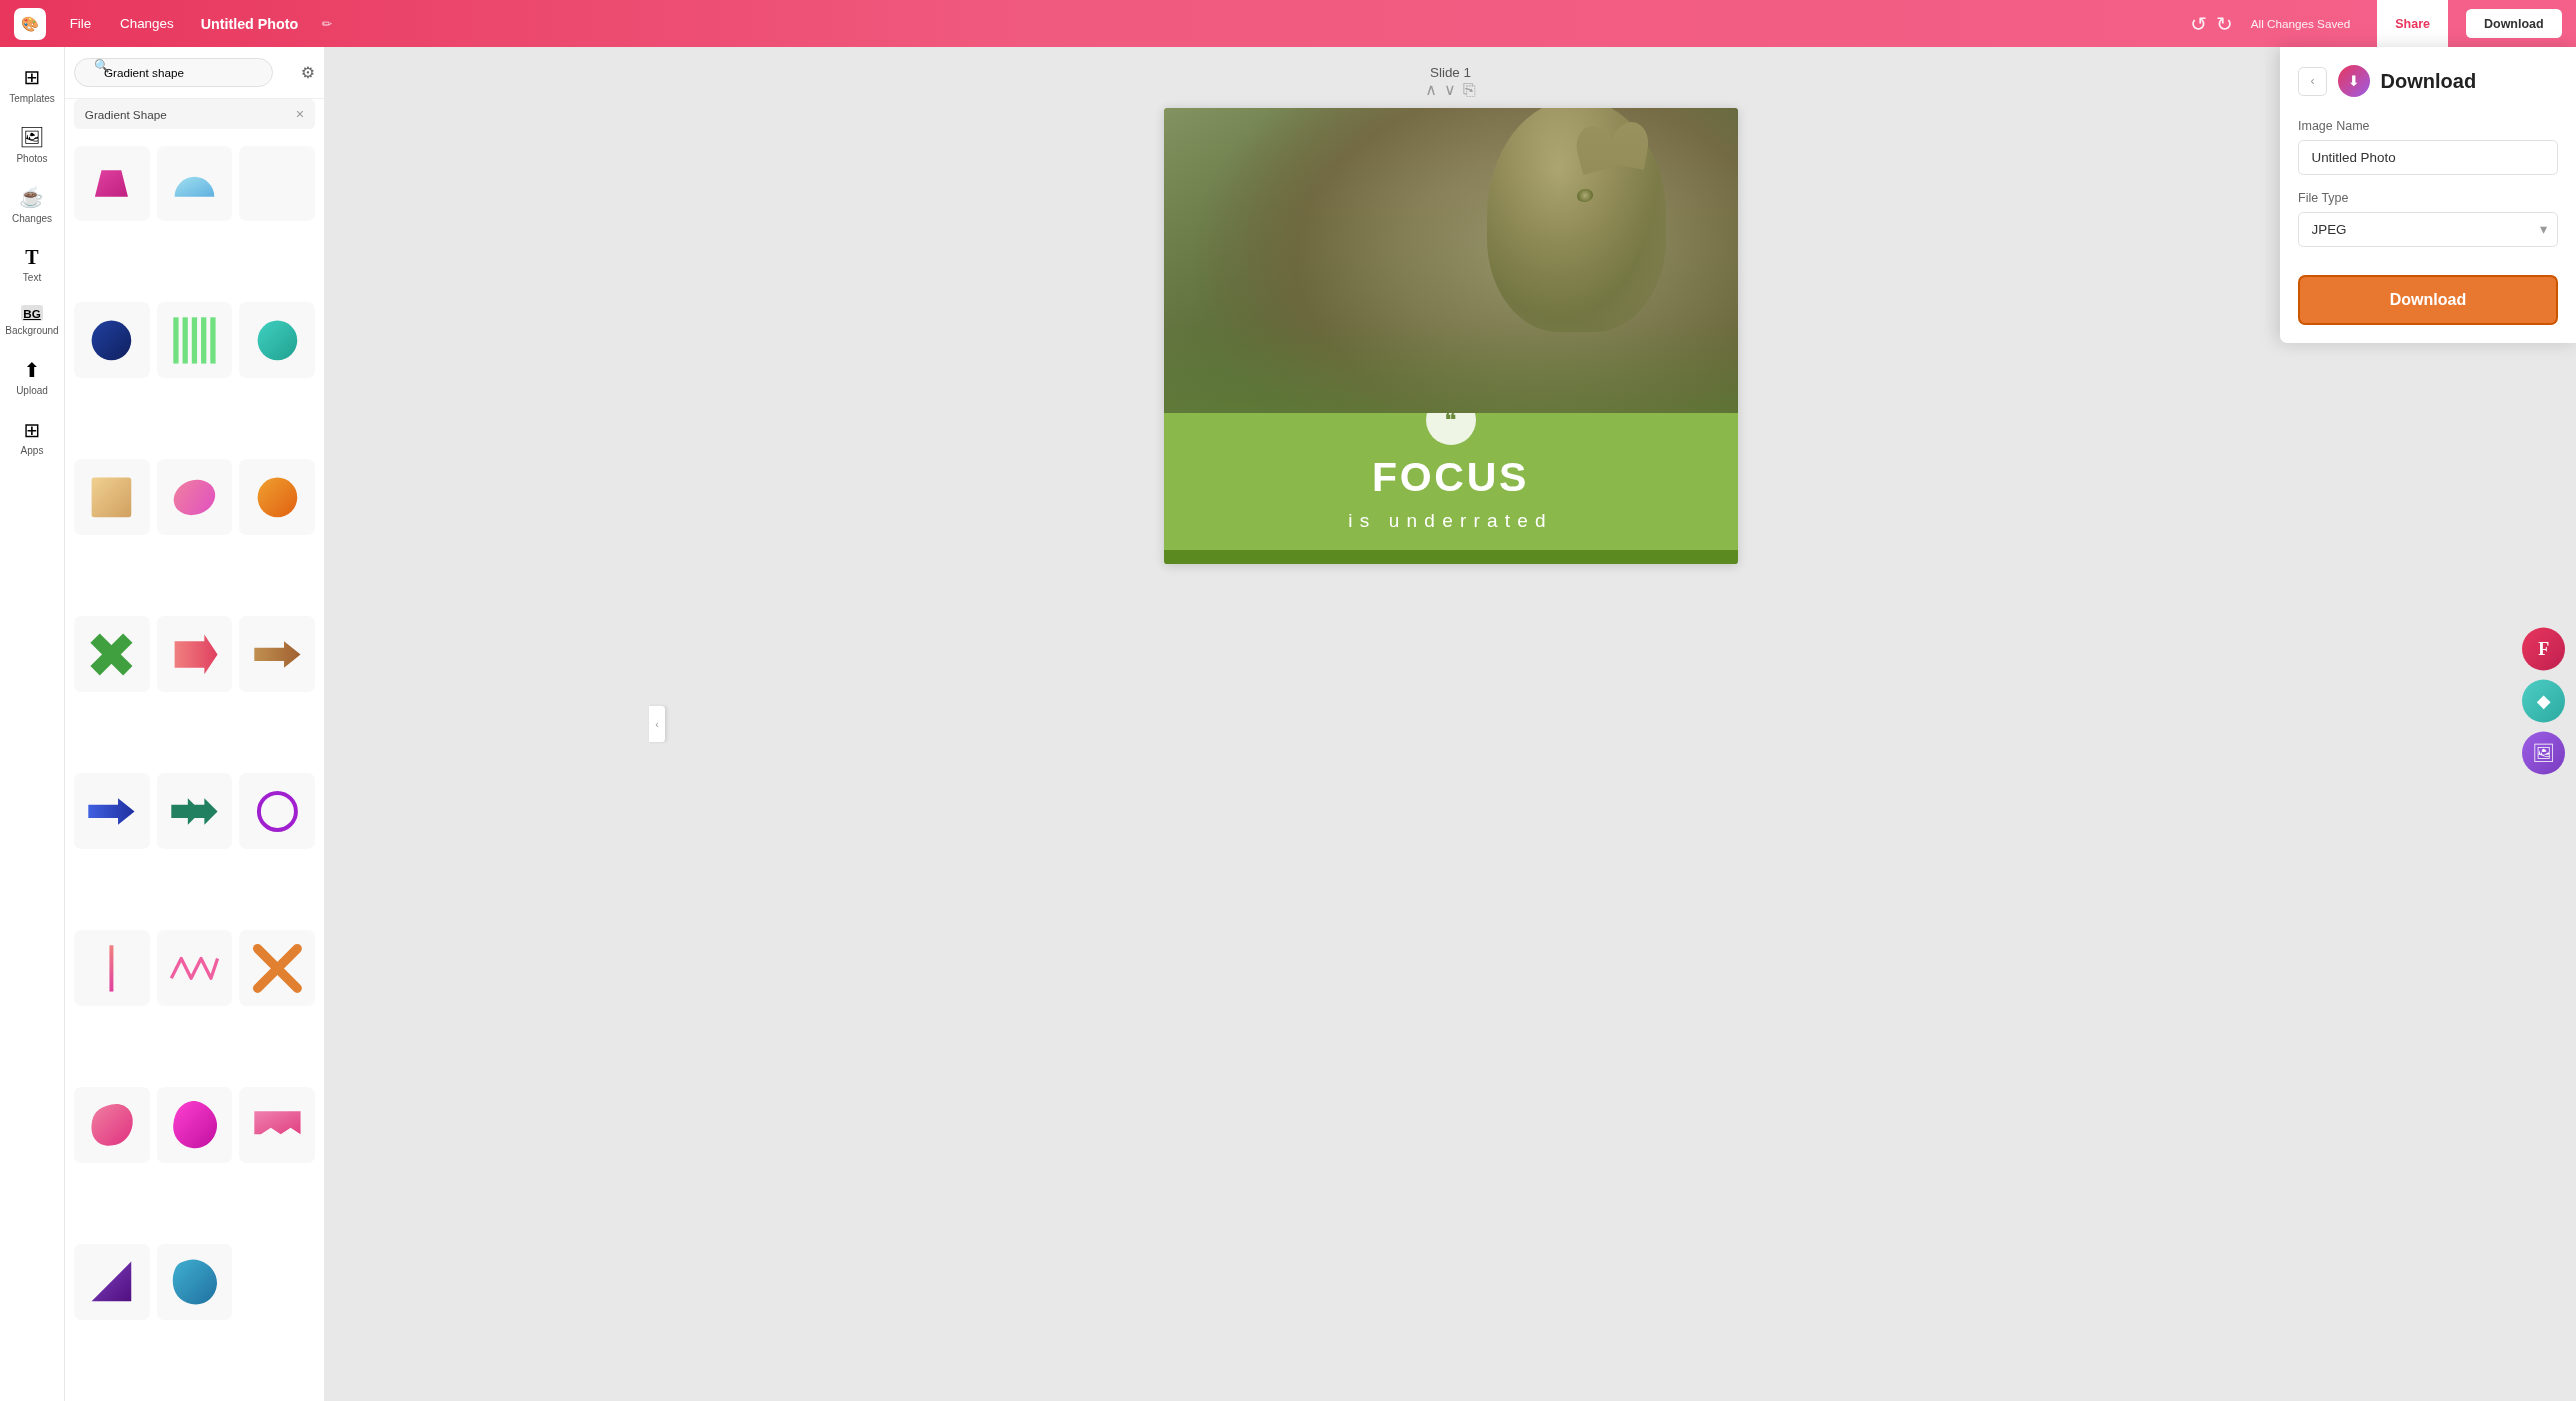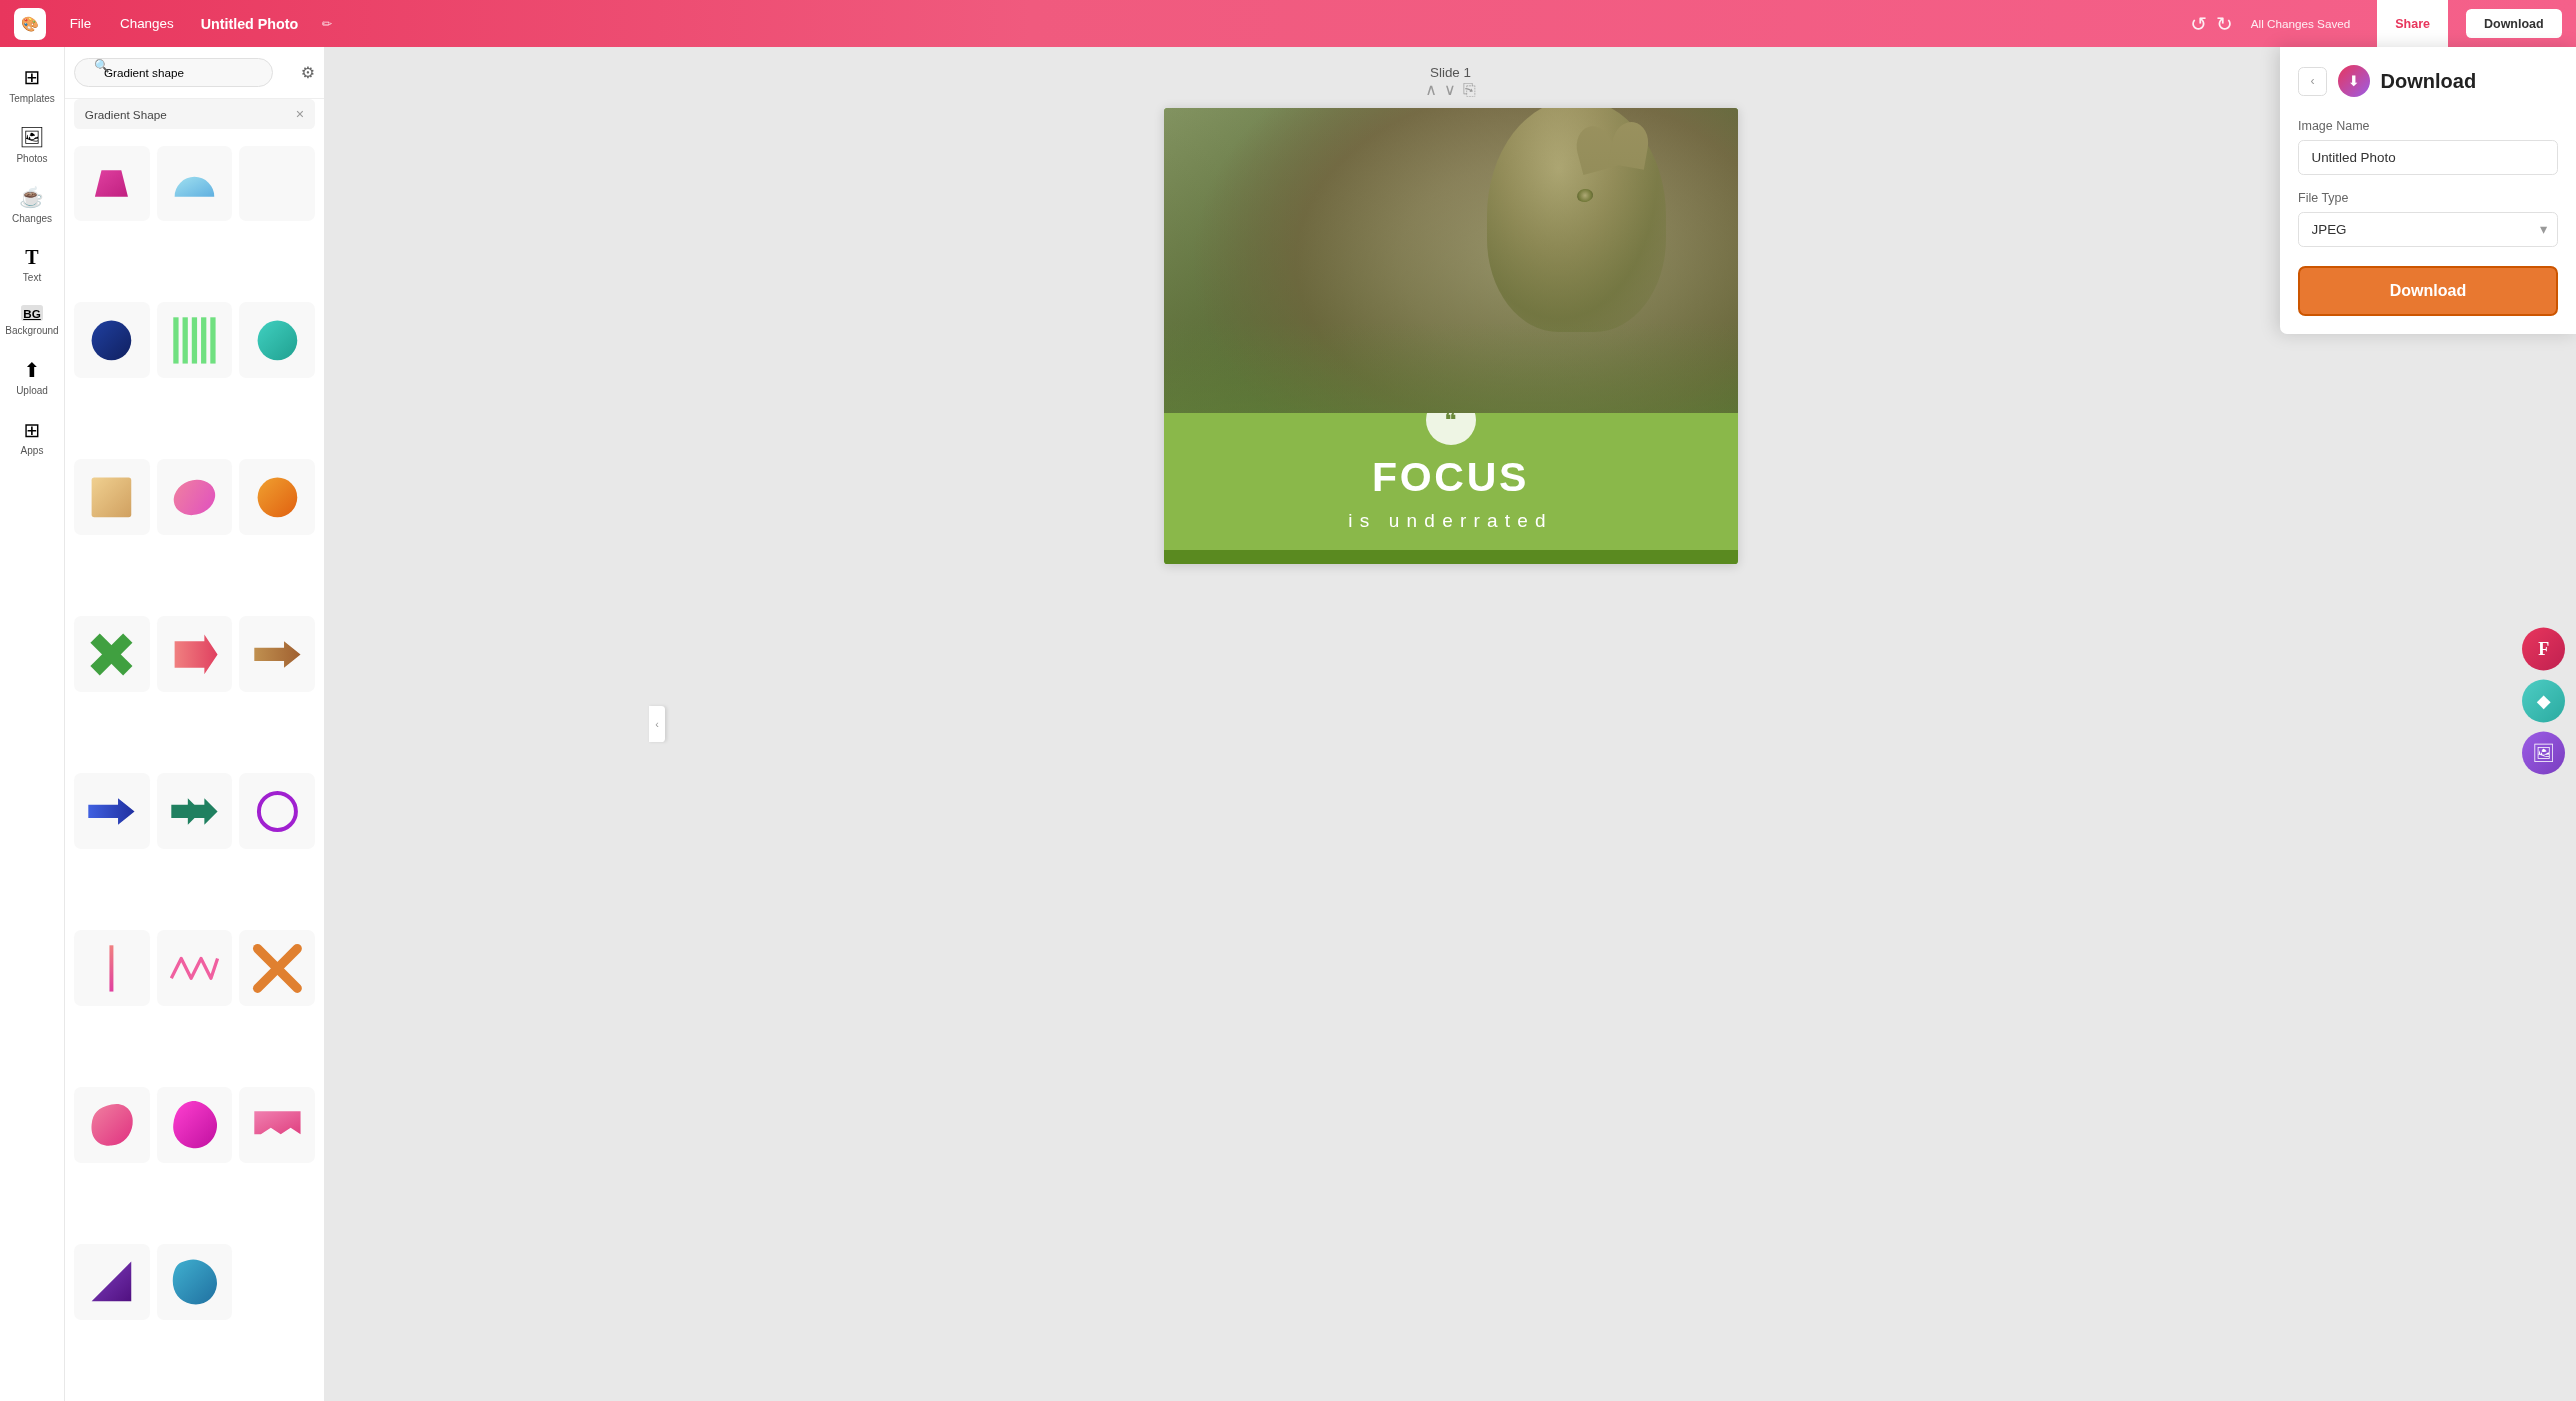--- a/index.html
+++ b/index.html
@@ -343,21 +343,21 @@
     .field-value {
       font-size: 13.4px;
       color: #333;
       padding: 9px 12.5px;
       border: 0.9px solid #e0e0e0;
       border-radius: 5.4px;
       margin-bottom: 16px;
     }
     .select-wrapper {
       position: relative;
-      margin-bottom: 19px;
+      margin-bottom: 28px;
     }
     .file-type-select {
       width: 100%;
       padding: 9px 12.5px;
       border: 0.9px solid #e0e0e0;
       border-radius: 5.4px;
       font-size: 13.4px;
       color: #333;
       appearance: none;
       background: white;

